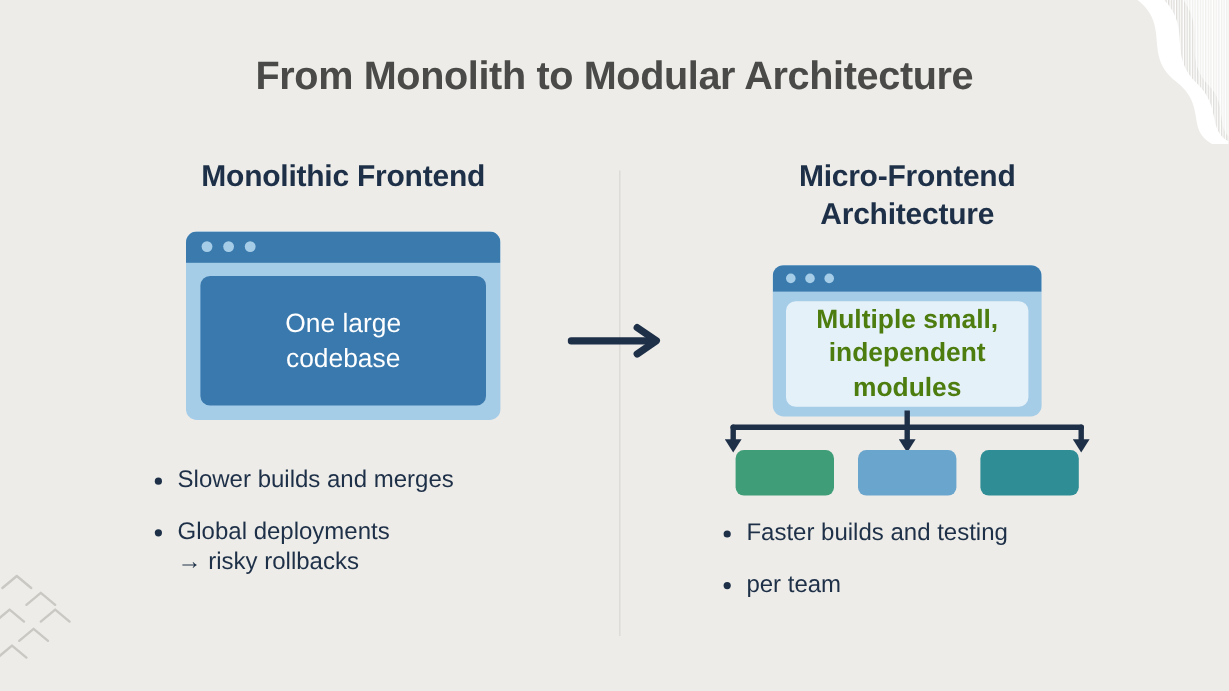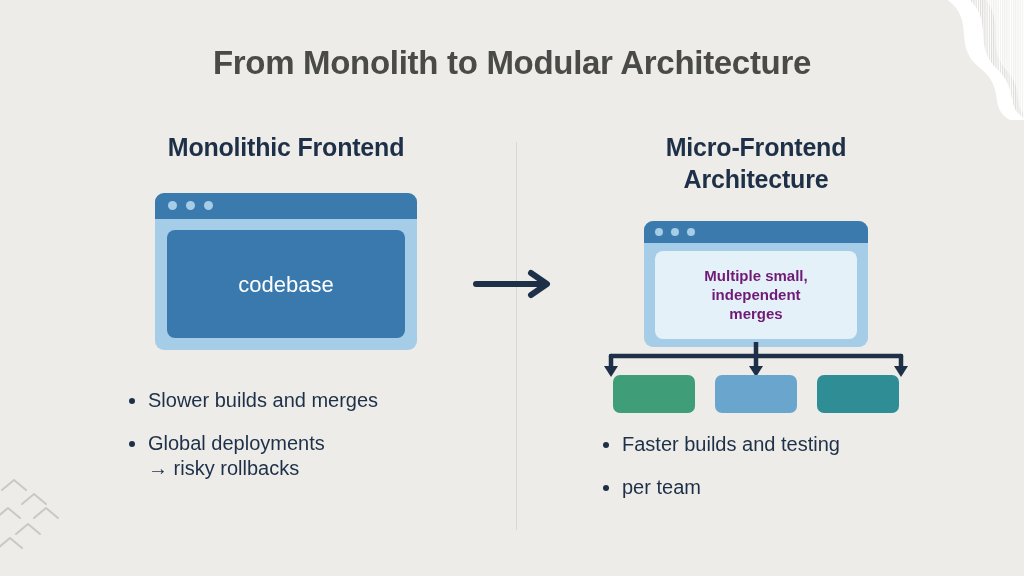--- a/index.html
+++ b/index.html
@@ -139,22 +139,22 @@
     width: 224px;
     height: 126px;
   }
   #browser-micro .browser-titlebar { height: 22px; padding-left: 11px; gap: 8px; }
   #browser-micro .dot { width: 8px; height: 8px; }
   #browser-micro .browser-body { height: 104px; padding: 0 11px 11px; }
   #micro-screen {
     width: 100%;
     height: 88px;
     background: #e4f1f9;
-    color: #701a75;
-    font-size: 15px;
+    color: #4d7c0f;
+    font-size: 22px;
     font-weight: bold;
     line-height: 1.28;
   }
 
   
   #module-connector {
     position: absolute;
     left: 556px;
     top: 342px;
     width: 400px;
@@ -259,20 +259,21 @@
 
     <div class="browser" id="browser-monolith">
       <div class="browser-titlebar">
         <span class="dot"></span>
         <span class="dot"></span>
         <span class="dot"></span>
       </div>
       <div class="browser-body">
         <div class="browser-screen" id="monolith-screen">
           <div>
+            <div>One large</div>
             <div>codebase</div>
           </div>
         </div>
       </div>
     </div>
   </div>
 
   <ul class="bullets" id="bullets-monolith">
     <li>
       <span>Slower builds and merges</span>
@@ -293,21 +294,21 @@
       <div class="browser-titlebar">
         <span class="dot"></span>
         <span class="dot"></span>
         <span class="dot"></span>
       </div>
       <div class="browser-body">
         <div class="browser-screen" id="micro-screen">
           <div>
             <div>Multiple small,</div>
             <div>independent</div>
-            <div>merges</div>
+            <div>modules</div>
           </div>
         </div>
       </div>
     </div>
   </div>
 
   <svg id="module-connector" viewBox="0 0 400 38">
     <g stroke="#1e3048" stroke-width="4.5" fill="none" stroke-linecap="round" stroke-linejoin="round">
       <path d="M200,0 L200,26"></path>
       <path d="M55,14 L345,14"></path>

